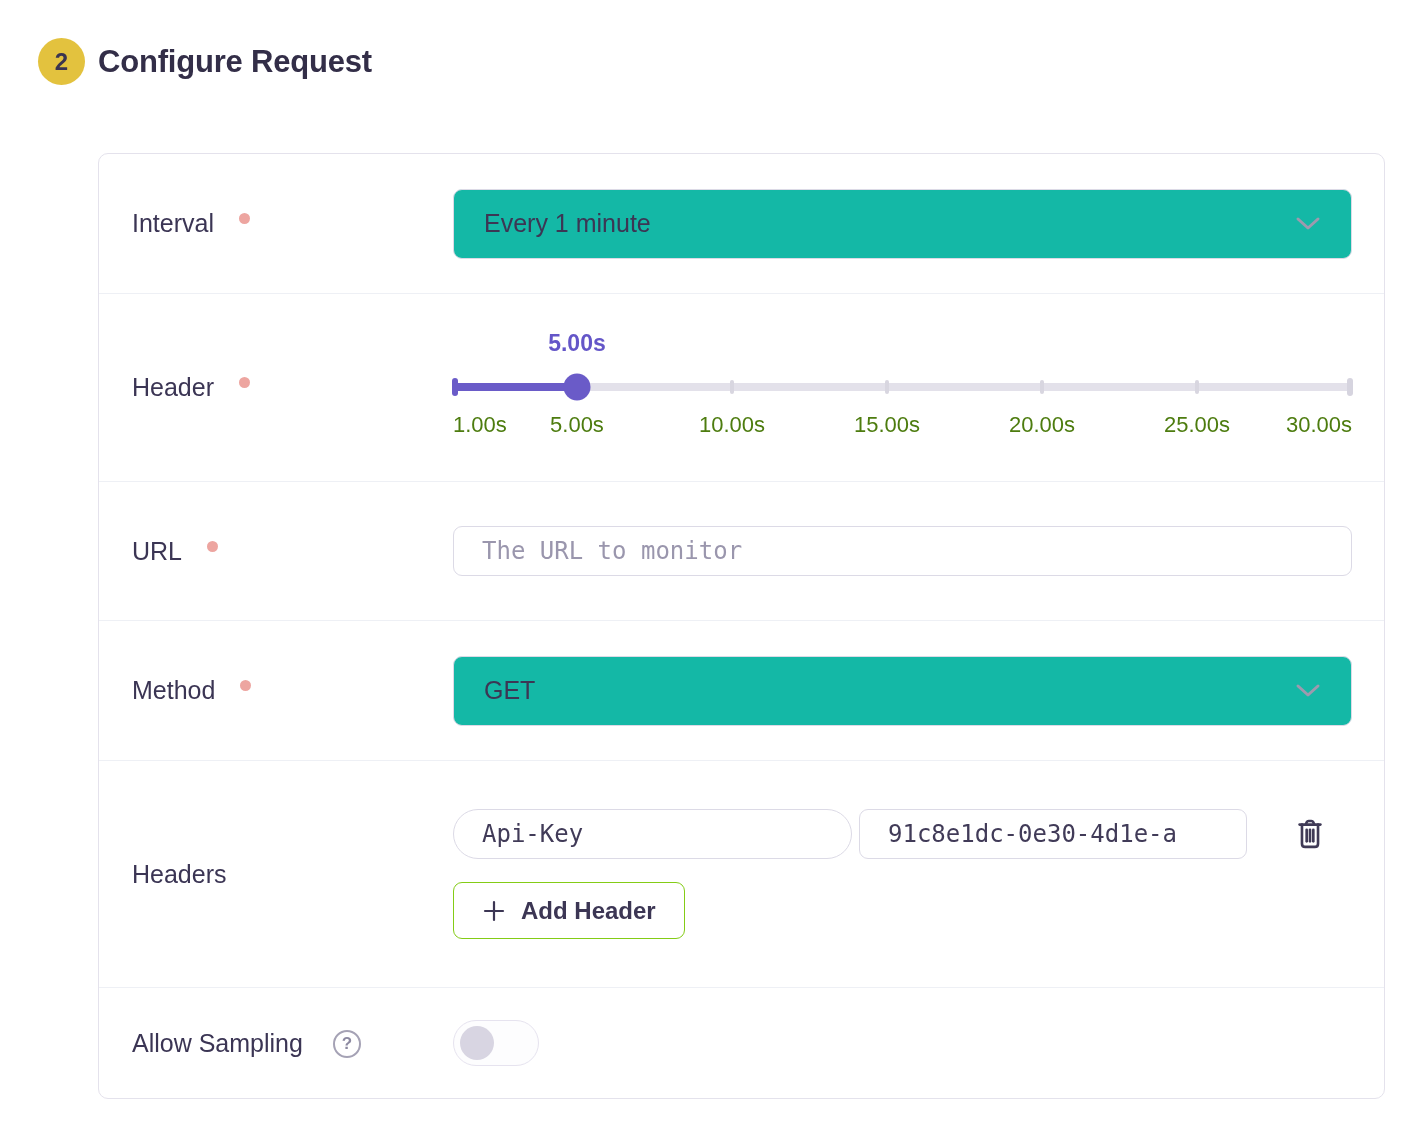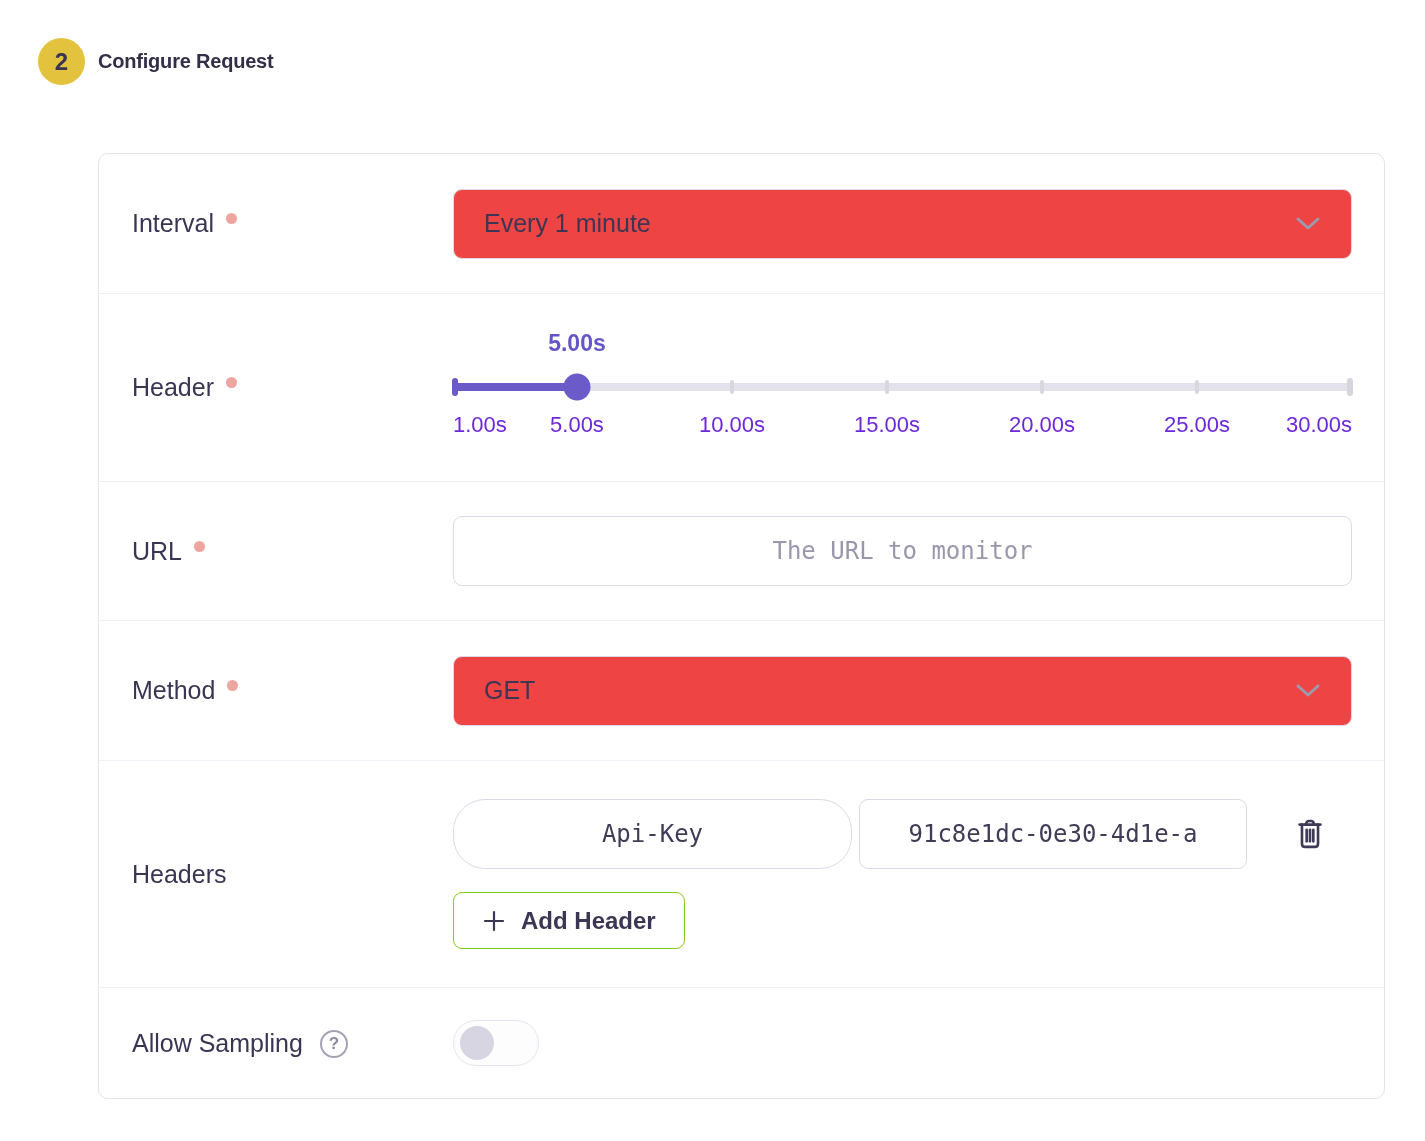--- a/index.html
+++ b/index.html
@@ -14,60 +14,60 @@
 
   
   .header { position: absolute; left: 38px; top: 38px; width: 1340px; }
   .title-row { display: flex; align-items: center; gap: 13px; }
   .step-badge {
     width: 47px; height: 47px; border-radius: 50%;
     background: #e3c23e; color: #3a3450;
     display: flex; align-items: center; justify-content: center;
     font-size: 24px; font-weight: 700; flex: 0 0 auto;
   }
-  .page-title { font-size: 20px; font-weight: 700; color: #332e48; letter-spacing: -0.2px; }
+  .page-title { font-size: 31px; font-weight: 700; color: #332e48; letter-spacing: -0.2px; }
   .page-subtitle { margin: 15px 0 0 60px; font-size: 23px; color: #8b889e; }
 
   
   .card {
     position: absolute; left: 98px; top: 153px; width: 1287px;
     border: 1px solid #e4e2ec; border-radius: 10px; background: #fff;
   }
   .row { display: flex; align-items: center; border-bottom: 1px solid #eef0f5; }
   .row:last-child { border-bottom: none; }
   .row-label {
     width: 354px; padding-left: 33px; flex: 0 0 auto;
-    font-size: 25px; color: #3b3554; display: flex; align-items: center; gap: 12px;
+    font-size: 25px; color: #3b3554; display: flex; align-items: center; gap: 25px;
   }
   .req-dot { width: 11px; height: 11px; border-radius: 50%; background: #eda5a0; margin-top: -10px; }
   .row-control { flex: 1 1 auto; padding-right: 32px; min-width: 0; }
 
   .r-interval { height: 140px; }
   .r-timeout  { height: 188px; }
   .r-url      { height: 139px; }
   .r-method   { height: 140px; }
   .r-headers  { height: 227px; }
   .r-sampling { height: 110px; }
 
   
   .selectbox {
     height: 70px; width: 100%;
-    border: 1px solid #dcdae6; border-radius: 9px; background: #ef4444;
+    border: 1px solid #dcdae6; border-radius: 9px; background: #14b8a6;
     display: flex; align-items: center; justify-content: space-between;
     padding: 0 30px; cursor: pointer;
   }
   .selectbox .sel-text { font-size: 25px; color: #3c3654; }
   .chevron { flex: 0 0 auto; }
 
   
   .text-input {
-    height: 70px; width: 100%;
+    height: 50px; width: 100%;
     border: 1px solid #dcdae6; border-radius: 9px; background: #fff;
     padding: 16px 28px; font-family: "DejaVu Sans Mono", monospace;
-    font-size: 24px; color: #413b58; outline: none; text-align: center;
+    font-size: 24px; color: #413b58; outline: none;
   }
   .text-input::placeholder { color: #9a96ad; }
 
   
   .slider { position: relative; width: 100%; height: 108px; text-align: center; }
   .slider-value {
     position: absolute; top: -4px; left: 13.79%; transform: translateX(-50%);
     font-size: 23px; font-weight: 700; color: #6456c8; white-space: nowrap;
   }
   .slider-rail { position: absolute; top: 40px; left: 0; right: 0; height: 26px; }
@@ -90,21 +90,21 @@
   }
   .slider-handle {
     position: absolute; top: 13px; left: 13.79%;
     width: 27px; height: 27px; border-radius: 50%;
     background: #6a5bc8; transform: translate(-50%, -50%);
     cursor: grab;
   }
   .slider-ticks { position: absolute; top: 78px; left: 0; right: 0; height: 28px; }
   .slider-ticks span {
     position: absolute; transform: translateX(-50%);
-    font-size: 22px; color: #6d28d9; white-space: nowrap;
+    font-size: 22px; color: #4d7c0f; white-space: nowrap;
   }
   .slider-ticks span.first { left: 0; transform: none; }
   .slider-ticks span.last { left: auto; right: 0; transform: none; }
 
   
   .kv-row { display: flex; align-items: center; }
   .kv-key { width: 399px; flex: 0 0 auto; border-radius: 32px; }
   .kv-val { width: 388px; flex: 0 0 auto; margin-left: 7px; }
   .trash-btn {
     margin-left: 42px; background: none; border: none; cursor: pointer;

